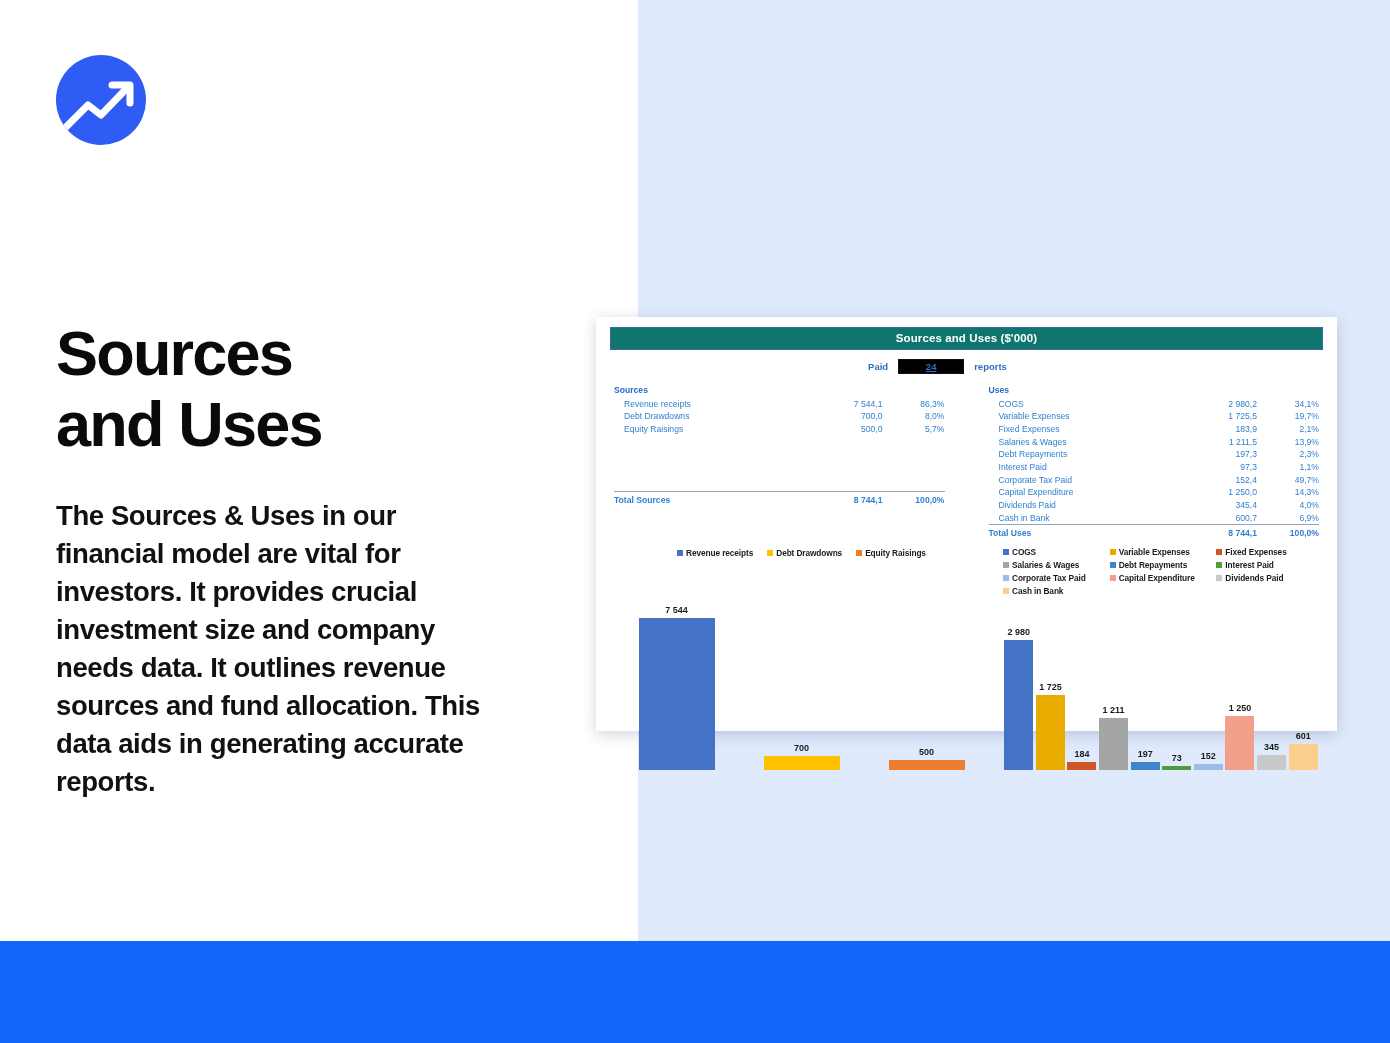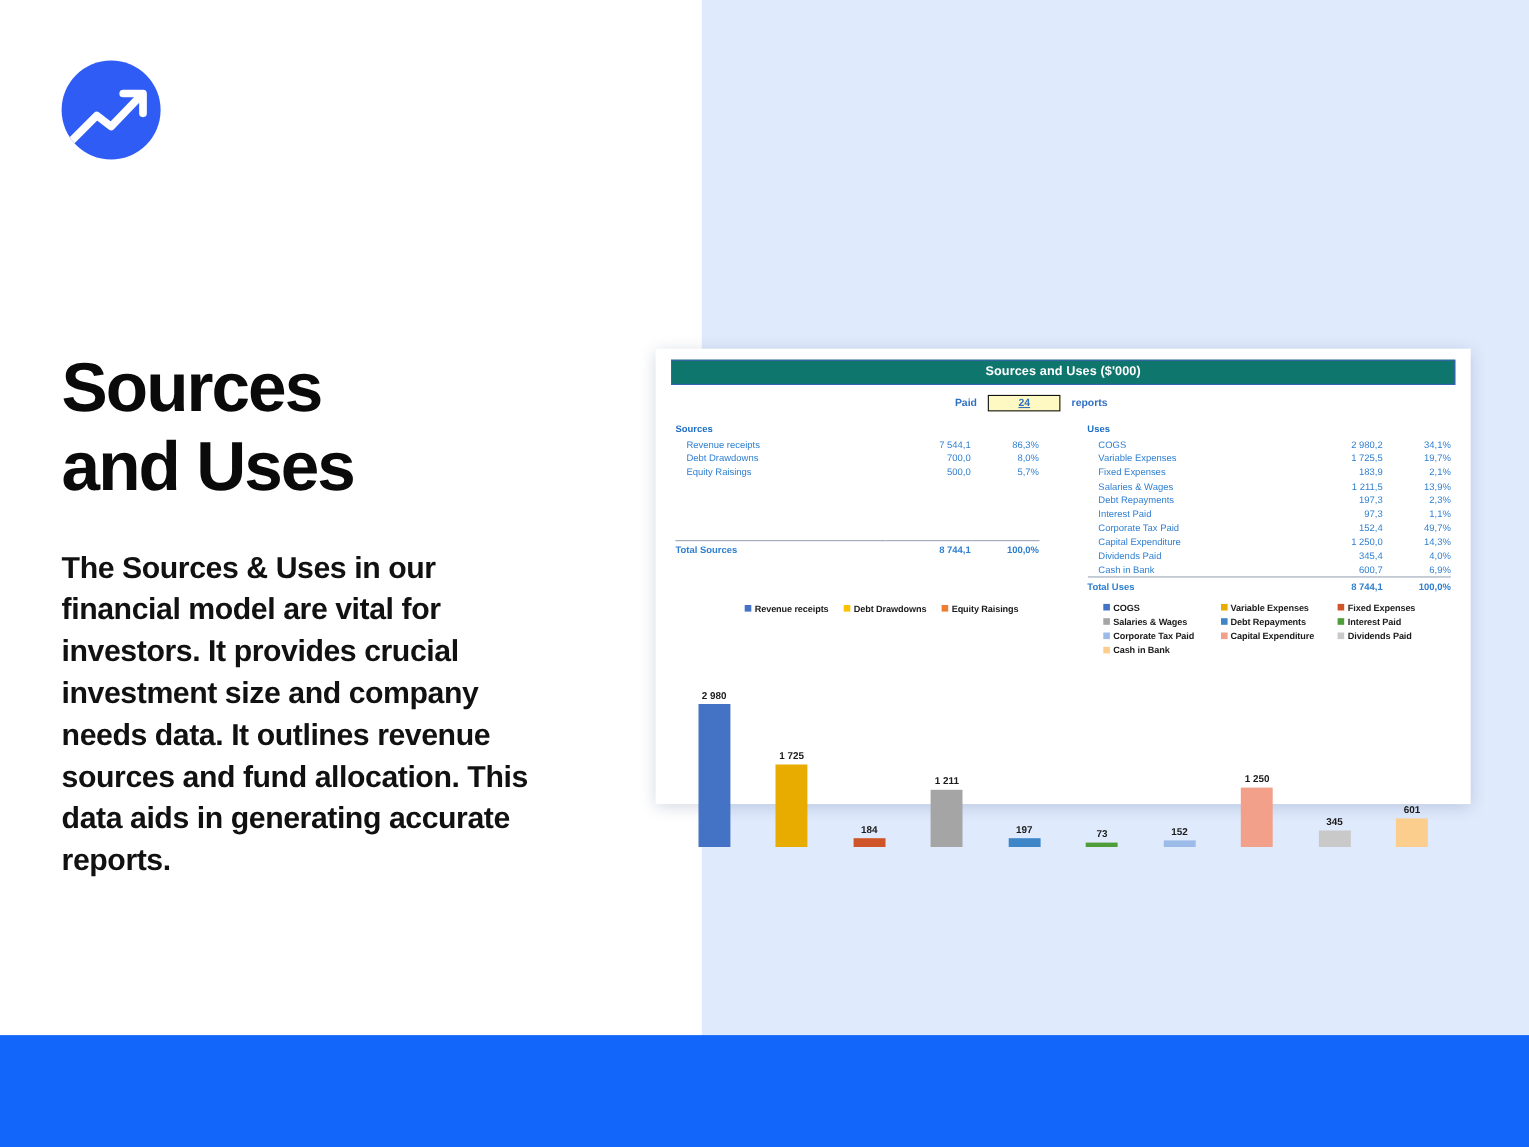--- a/index.html
+++ b/index.html
@@ -93,21 +93,21 @@
 
   .period-row {
     display: flex; align-items: center; justify-content: center;
     gap: 10px; margin-top: 9px; margin-left: -58px;
   }
   .period-label, .period-unit {
     font-size: 9.5px; font-weight: 700; color: #2f6fc0;
   }
   .period-box {
     width: 66px; height: 15px;
-    background: #fef9c3; border: 1.5px solid #111111;
+    background: #000000; border: 1.5px solid #111111;
     display: flex; align-items: center; justify-content: center;
   }
   .period-box span {
     font-size: 9.5px; font-weight: 700; color: #2f6fc0;
     text-decoration: underline;
   }
 
   
   .tables { display: flex; margin-top: 10px; padding: 0 6px; gap: 44px; }
   .tbl { flex: 1 1 0; min-width: 0; }
@@ -372,20 +372,36 @@
               <span class="lg-label">Dividends Paid</span>
             </div>
             <div class="lg-item">
               <span class="lg-swatch" style="background: rgb(252, 206, 142);"></span>
               <span class="lg-label">Cash in Bank</span>
             </div>
           </div>
       </div>
 
       <div class="charts">
+        <div class="chart chart-left">
+          <div class="plot" id="plot-left">
+              <div class="barcol">
+                <div class="barlabel">7 544</div>
+                <div class="bar" style="height: 152px; background: rgb(68, 114, 196);"></div>
+              </div>
+              <div class="barcol">
+                <div class="barlabel">700</div>
+                <div class="bar" style="height: 14.1039px; background: rgb(255, 192, 0);"></div>
+              </div>
+              <div class="barcol">
+                <div class="barlabel">500</div>
+                <div class="bar" style="height: 10.0742px; background: rgb(237, 125, 49);"></div>
+              </div>
+            </div>
+        </div>
         <div class="chart chart-right">
           <div class="plot" id="plot-right">
               <div class="barcol">
                 <div class="barlabel">2 980</div>
                 <div class="bar" style="height: 130px; background: rgb(68, 114, 196);"></div>
               </div>
               <div class="barcol">
                 <div class="barlabel">1 725</div>
                 <div class="bar" style="height: 75.2517px; background: rgb(232, 171, 0);"></div>
               </div>

